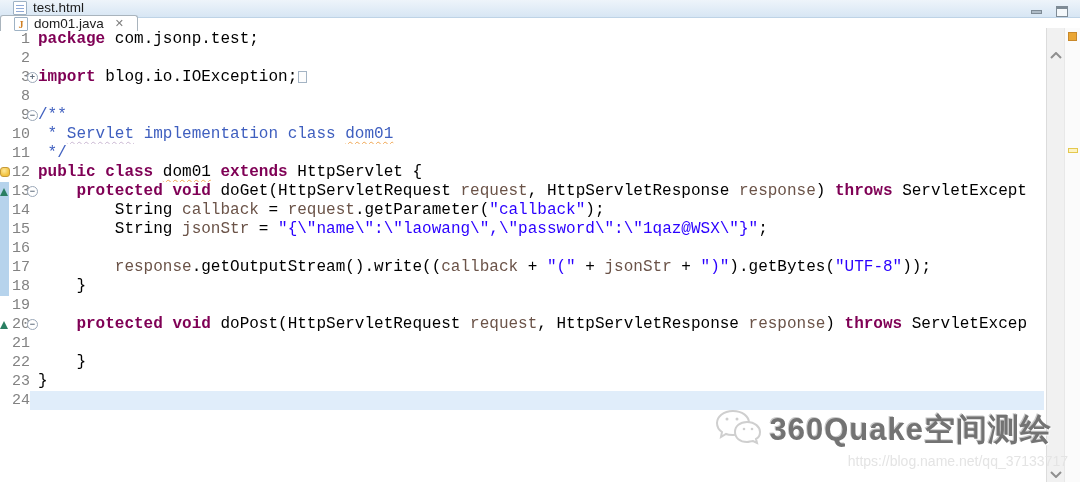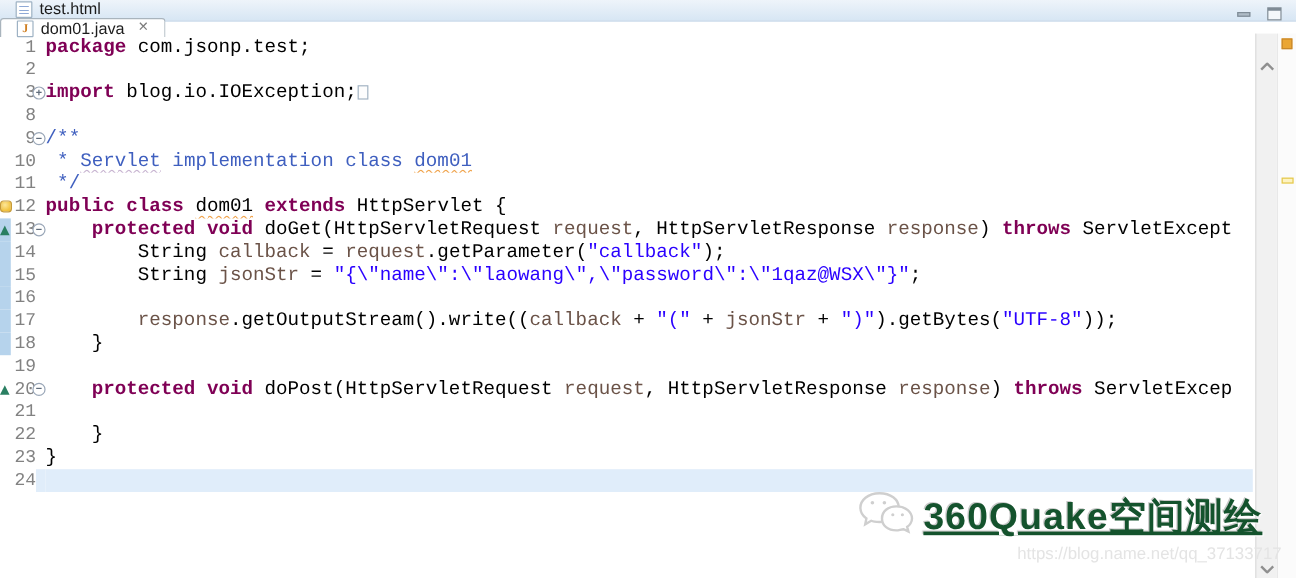--- a/index.html
+++ b/index.html
@@ -110,21 +110,21 @@
   .ruler-warn-mid { position:absolute; top:120px; left:3px; width:10px; height:5px;
                     background:#fdf3c2; border:1px solid #e4c84e; }
 
   
   .wm {
     position:absolute; top:408px; right:28px; display:flex; align-items:center; gap:8px;
     color:#d9d9d9; pointer-events:none;
   }
   .wm-text {
     font-size:31px; font-weight:bold; letter-spacing:1px;
-    color:#14532d; text-shadow:-1px -1px 0 #c9c9c9, 1px 1px 1px #ffffff;text-decoration:underline;
+    color:#737373; text-shadow:-1px -1px 0 #c9c9c9, 1px 1px 1px #ffffff;
   }
   .wm-url {
     position:absolute; top:453px; right:12px; font-size:14px; color:#e4e4e4;
     pointer-events:none;
   }
 </style>
 </head>
 <body>
 
 <div class="window">

